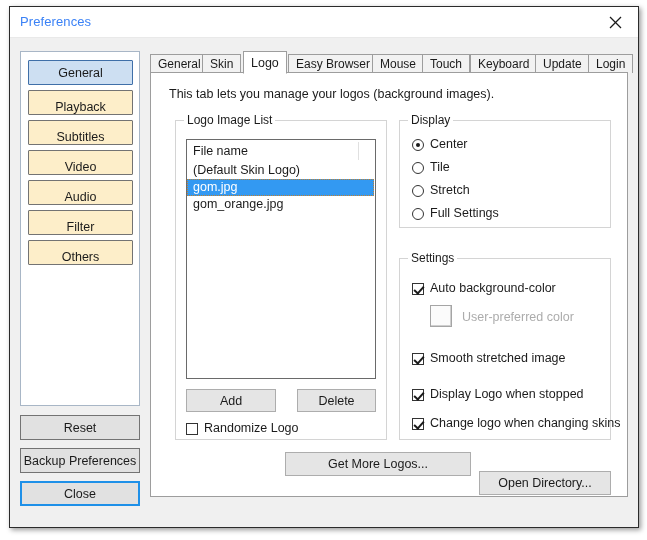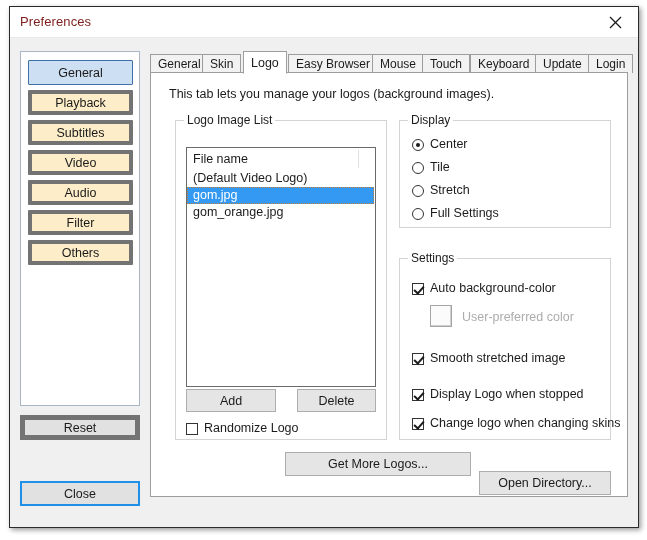--- a/index.html
+++ b/index.html
@@ -31,21 +31,21 @@
   #titlebar {
     position: relative;
     height: 31px;
     background: #ffffff;
     border-bottom: 1px solid #e9e9e9;
   }
   #title-text {
     position: absolute;
     left: 10px; top: 7px;
     font-size: 13px;
-    color: #7f1d1d;
+    color: #3b82f6;
     letter-spacing: 0.1px;
   }
   #close-btn {
     position: absolute;
     right: 0; top: 0;
     width: 45px; height: 30px;
     display: flex; align-items: center; justify-content: center;
     cursor: pointer;
   }
   #close-btn svg { display: block; }
@@ -67,32 +67,33 @@
     color: #1b1b1b;
     cursor: pointer;
     border-radius: 1px;
   }
   .side-btn.sel {
     background: #cddff2;
     border: 1px solid #3f6fa8;
   }
   .side-btn.norm {
     background: #fdeec9;
-    border: 4px solid #737373;
+    border: 1px solid #737373;
+    align-items: flex-end;
   }
 
   .left-btn {
     position: absolute;
     left: 10px;
     width: 120px; height: 25px;
     display: flex; align-items: center; justify-content: center;
     font-size: 12.5px;
     color: #1b1b1b;
     background: #e1e1e1;
-    border: 5px solid #737373;
+    border: 1px solid #737373;
     cursor: pointer;
   }
   .left-btn.focused {
     border: 2px solid #1e90e8;
     background: #e1e1e1;
   }
 
   
   #tabpanel {
     position: absolute;
@@ -153,21 +154,20 @@
   }
 
   
   #listview {
     position: absolute;
     left: 10px; top: 18px;
     width: 190px; height: 240px;
     background: #ffffff;
     border: 1px solid #6a6a6a;
     overflow: hidden;
-    margin-top: 8px;
   }
   #list-header {
     position: relative;
     height: 22px;
     background: #ffffff;
   }
   #list-header .hcell {
     position: absolute;
     left: 6px; top: 4px;
     font-size: 12.5px;
@@ -300,20 +300,23 @@
           <span>Filter</span>
         </div>
       <div class="side-btn norm" style="top:188px">
           <span>Others</span>
         </div>
     </div>
 
     <div class="left-btn" style="top:408px">
         <span>Reset</span>
       </div>
+    <div class="left-btn" style="top:441px">
+        <span>Backup Preferences</span>
+      </div>
     <div class="left-btn focused" style="top:474px">
         <span>Close</span>
       </div>
 
     <div id="tabpanel">
 
       <div id="tabstrip">
         <div class="tab" style="left:0px">
             <span>General</span>
           </div>
@@ -348,21 +351,21 @@
         <div id="tab-desc">This tab lets you manage your logos (background images).</div>
 
         <div class="groupbox" style="left:24px; top:47px; width:212px; height:320px;text-decoration:underline;">
           <div class="group-label">Logo Image List</div>
 
           <div id="listview">
             <div id="list-header">
               <div class="hcell">File name</div>
               <div class="hsep"></div>
             </div>
-            <div class="list-row">(Default Video Logo)</div>
+            <div class="list-row">(Default Skin Logo)</div>
             <div class="list-row selected">gom.jpg</div>
             <div class="list-row">gom_orange.jpg</div>
           </div>
 
           <div class="winbtn" style="left:10px; top:268px; width:90px; height:23px;">
             <span>Add</span>
           </div>
           <div class="winbtn" style="left:121px; top:268px; width:79px; height:23px;">
             <span>Delete</span>
           </div>

